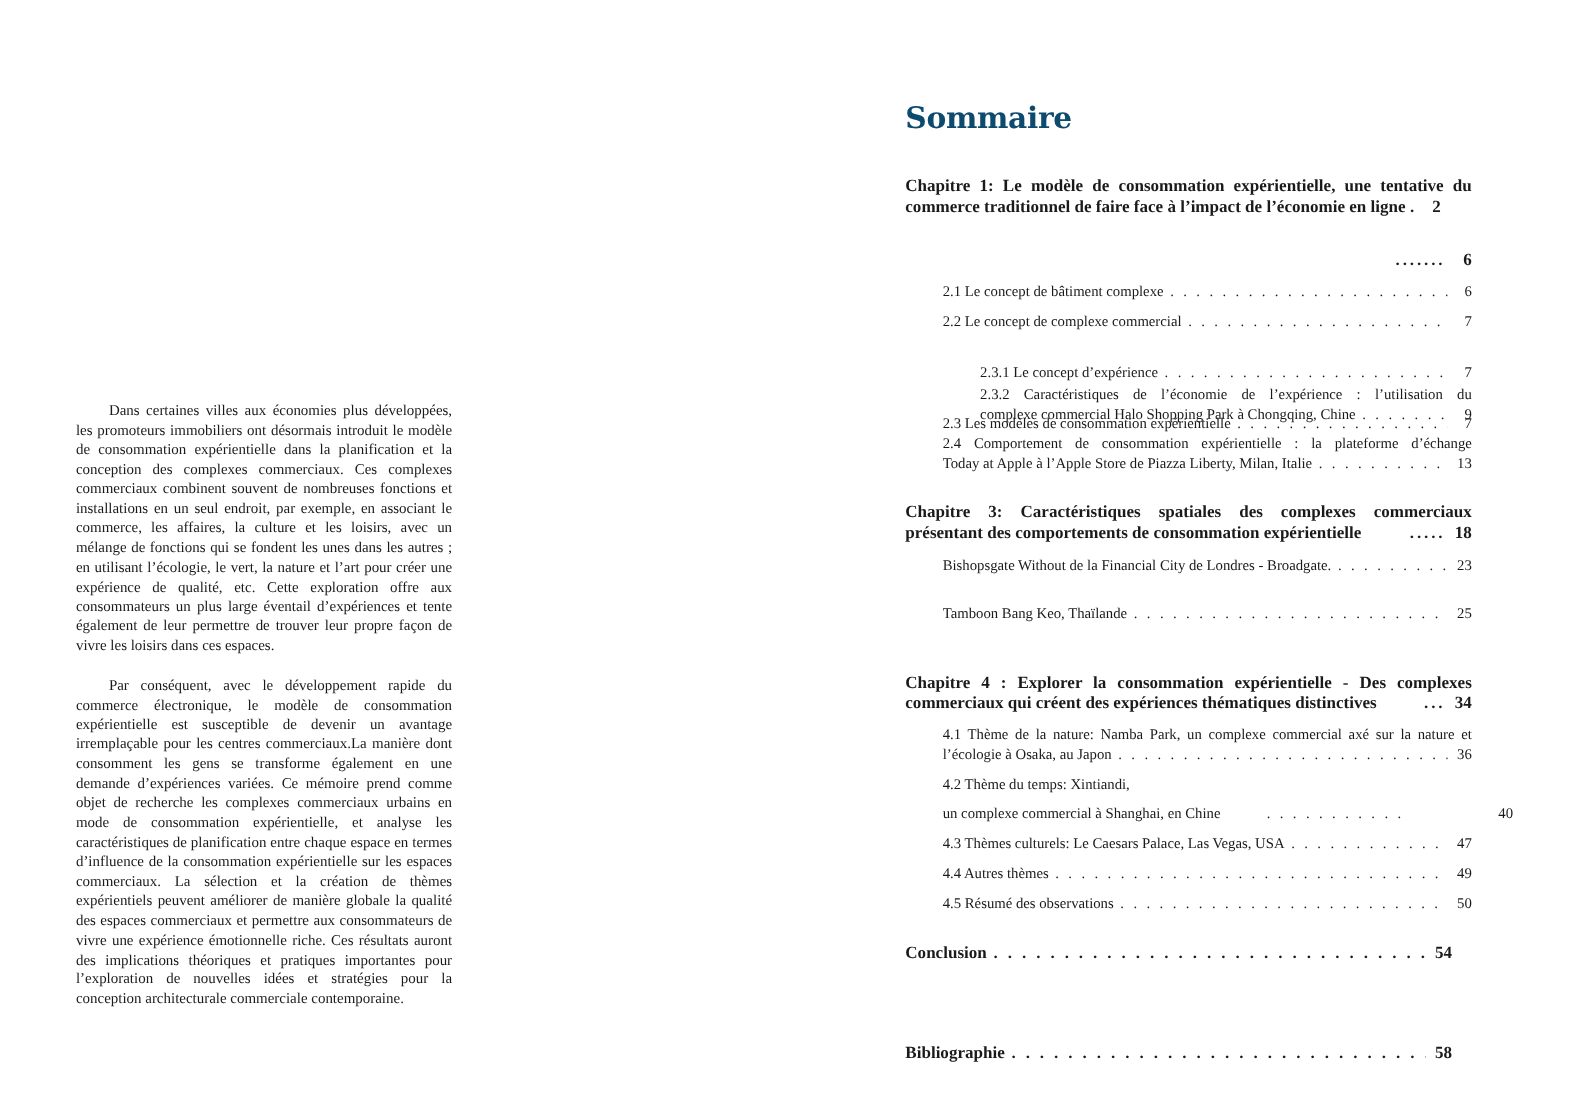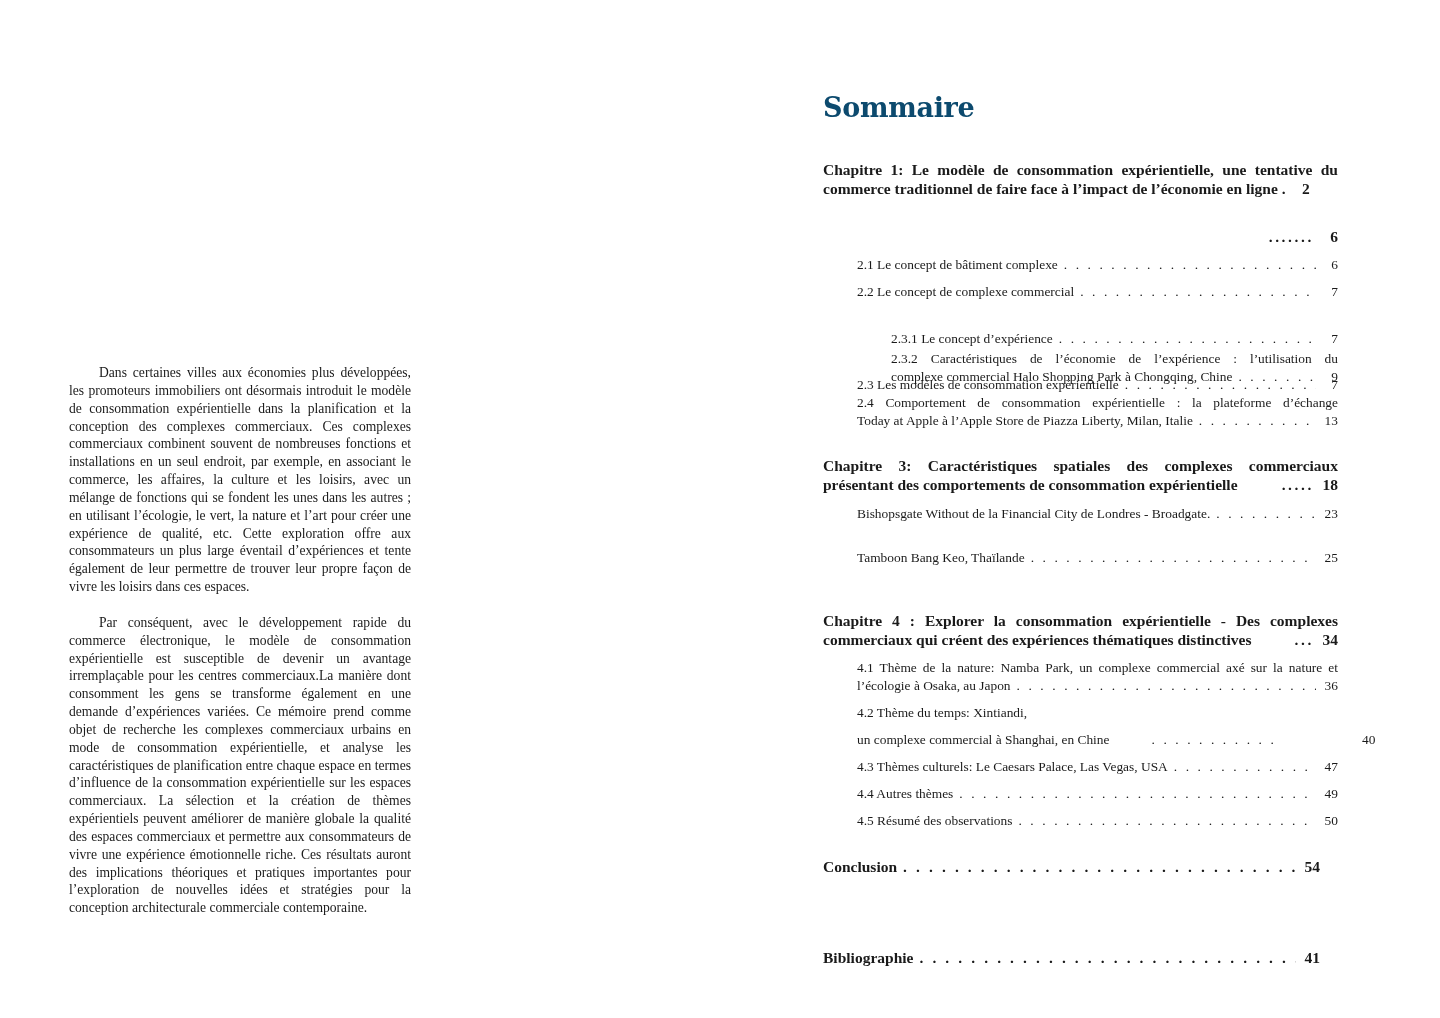--- a/index.html
+++ b/index.html
@@ -211,18 +211,18 @@
         <span class="txt">Conclusion</span>
         <span class="dots">. . . . . . . . . . . . . . . . . . . . . . . . . . . . . . . . . . . . . . . . . . . . . . . .</span>
         <span class="pg">54</span>
       </div>
     </div>
 
     <div class="entry chap" style="top:744px; width:497px;margin-top:44px;">
       <div class="line">
         <span class="txt">Bibliographie</span>
         <span class="dots">. . . . . . . . . . . . . . . . . . . . . . . . . . . . . . . . . . . . . . . . . . . . . . . .</span>
-        <span class="pg">41</span>
+        <span class="pg">58</span>
       </div>
     </div>
 
   </div>
 </div>
 
 </body></html>

